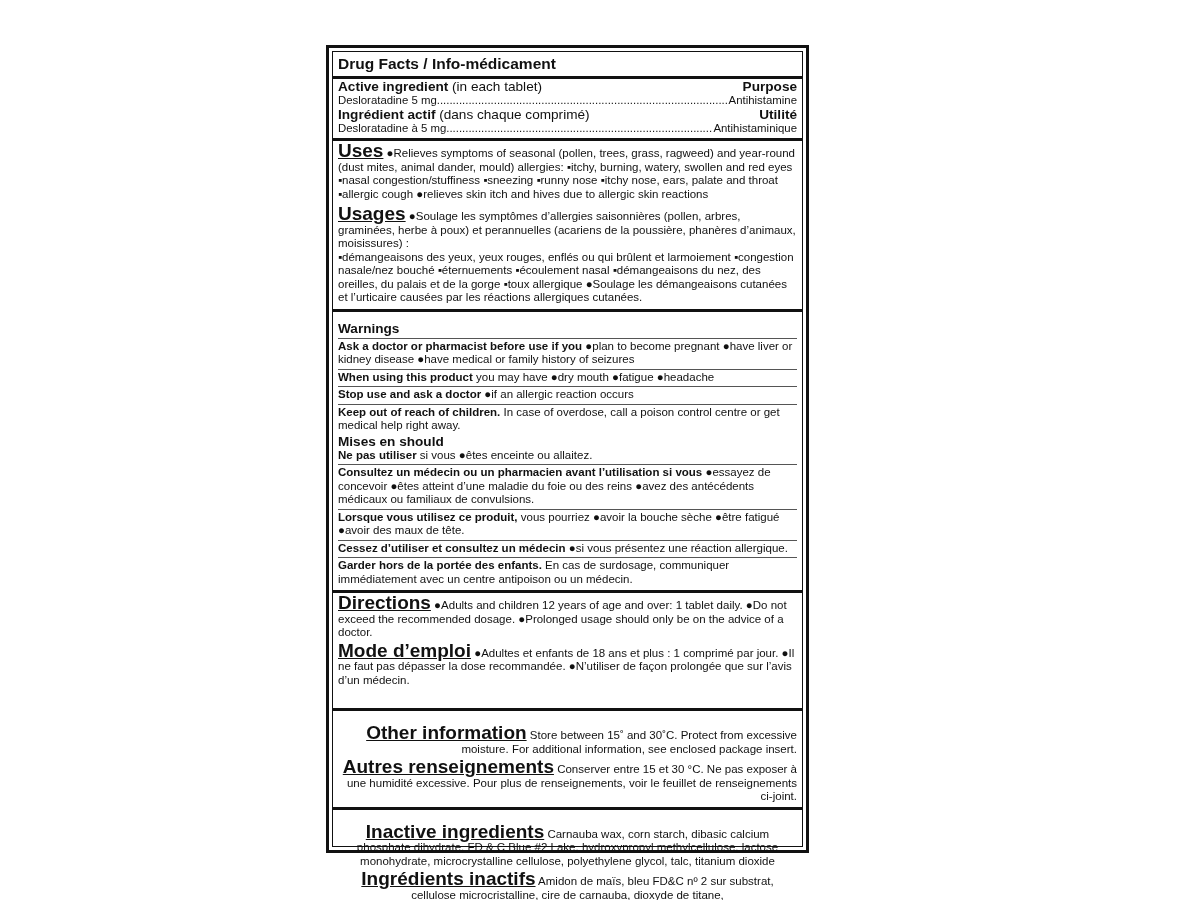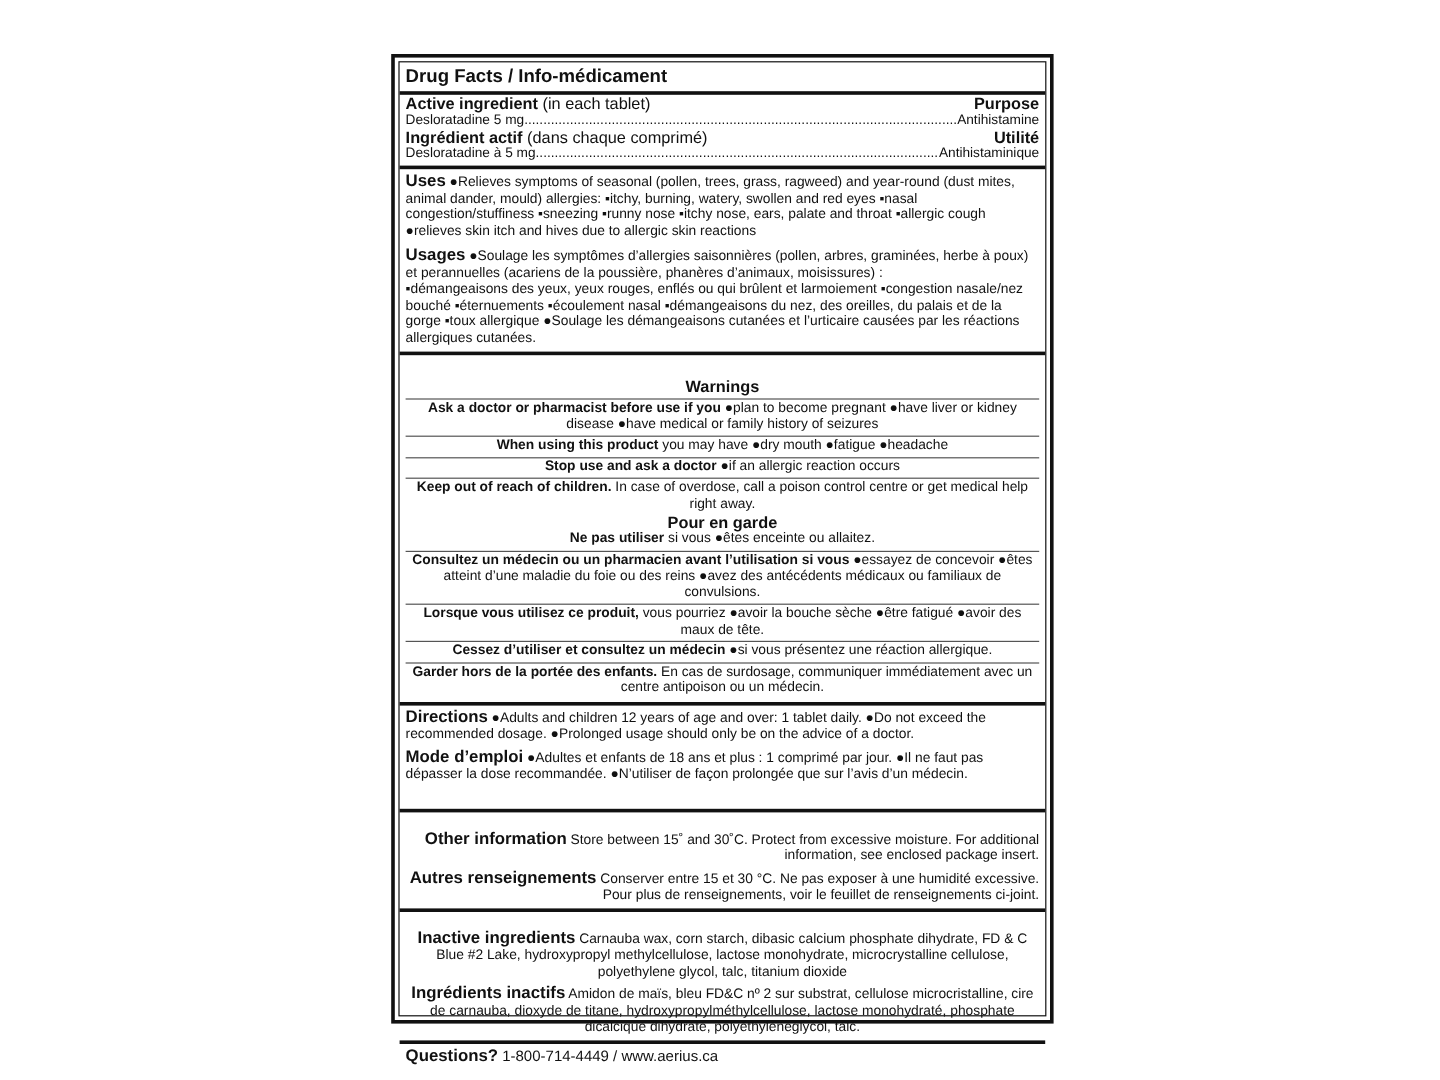--- a/index.html
+++ b/index.html
@@ -1,33 +1,33 @@
 <!DOCTYPE html>
 <html><head>
 <meta charset="utf-8">
 <style>
   html, body { margin:0; padding:0; background:#ffffff; }
   body { width:1200px; height:900px; position:relative; font-family:"Liberation Sans", sans-serif; color:#111; }
   .label {
-    position:absolute; left:326px; top:45px; width:552px; height:808px;
+    position:absolute; left:326px; top:45px; width:483px; height:808px;
     box-sizing:border-box; border:3px solid #111; background:#fff;
   }
   .inner { position:absolute; left:3px; top:3px; right:3px; bottom:3px; border:1px solid #111; }
   .sec { border-top:3px solid #111; padding:1px 5px 2px 5px; }
   .sec:first-child { border-top:none; }
   .title { font-weight:bold; font-size:15.5px; line-height:22px; padding:1px 5px 1px 5px; }
   .ai-head { display:flex; justify-content:space-between; font-size:13.6px; line-height:15px; }
   .ai-head b { font-weight:bold; }
   .ai-row { display:flex; font-size:11.4px; line-height:13px; }
   .ai-row .name { white-space:nowrap; }
   .ai-row .dots { flex:1; overflow:hidden; white-space:nowrap; }
   .ai-row .dots::after { content:"........................................................................................................................................................................................................................"; }
   .ai-row .purpose { white-space:nowrap; }
   p { margin:0; font-size:11.5px; line-height:13.5px; }
-  .h { font-weight:bold; font-size:14px; }
+  .h { font-weight:bold; font-size:19px;text-decoration:underline; }
   .hb { font-weight:bold; }
   .sub { border-top:1px solid #555; padding-top:1px; margin-top:2px; }
   .gap { margin-top:4px; }
   .wh { font-weight:bold; font-size:13.6px; line-height:14px; }
 </style>
 </head>
 <body>
 
 <div class="label">
  <div class="inner">
@@ -54,27 +54,27 @@
       <span class="purpose">Antihistaminique</span>
     </div>
   </div>
 
   <div class="sec" style="padding-top:3px;padding-bottom:4px;">
     <p><span class="h">Uses</span><span>  ●Relieves symptoms of seasonal (pollen, trees, grass, ragweed) and year-round (dust mites, animal dander, mould) allergies:  ▪itchy, burning, watery, swollen and red eyes  ▪nasal congestion/stuffiness  ▪sneezing  ▪runny nose  ▪itchy nose, ears, palate and throat  ▪allergic cough  ●relieves skin itch and hives due to allergic skin reactions</span></p>
     <p class="gap" style="margin-top:6px;"><span class="h">Usages</span><span>  ●Soulage les symptômes d’allergies saisonnières (pollen, arbres, graminées, herbe à poux) et perannuelles (acariens de la poussière, phanères d’animaux, moisissures) :</span></p>
     <p>▪démangeaisons des yeux, yeux rouges, enflés ou qui brûlent et larmoiement  ▪congestion nasale/nez bouché  ▪éternuements  ▪écoulement nasal  ▪démangeaisons du nez, des oreilles, du palais et de la gorge  ▪toux allergique  ●Soulage les démangeaisons cutanées et l’urticaire causées par les réactions allergiques cutanées.</p>
   </div>
 
-  <div class="sec" style="padding-top:20px;padding-bottom:4px;text-align:center;">
+  <div class="sec" style="padding-top:10px;padding-bottom:4px;">
     <div class="wh">Warnings</div>
     <p class="sub"><span class="hb">Ask a doctor or pharmacist before use if you</span><span>  ●plan to become pregnant  ●have liver or kidney disease  ●have medical or family history of seizures</span></p>
     <p class="sub"><span class="hb">When using this product</span><span> you may have  ●dry mouth  ●fatigue  ●headache</span></p>
     <p class="sub"><span class="hb">Stop use and ask a doctor</span><span>  ●if an allergic reaction occurs</span></p>
     <p class="sub"><span class="hb">Keep out of reach of children.</span><span> In case of overdose, call a poison control centre or get medical help right away.</span></p>
-    <div class="wh" style="margin-top:2px;">Pour en garde</div>
+    <div class="wh" style="margin-top:2px;">Mises en should</div>
     <p><span class="hb">Ne pas utiliser</span><span> si vous  ●êtes enceinte ou allaitez.</span></p>
     <p class="sub"><span class="hb">Consultez un médecin ou un pharmacien avant l’utilisation si vous</span><span>  ●essayez de concevoir ●êtes atteint d’une maladie du foie ou des reins  ●avez des antécédents médicaux ou familiaux de convulsions.</span></p>
     <p class="sub"><span class="hb">Lorsque vous utilisez ce produit,</span><span> vous pourriez  ●avoir la bouche sèche  ●être fatigué ●avoir des maux de tête.</span></p>
     <p class="sub"><span class="hb">Cessez d’utiliser et consultez un médecin</span><span>  ●si vous présentez une réaction allergique.</span></p>
     <p class="sub"><span class="hb">Garder hors de la portée des enfants.</span><span> En cas de surdosage, communiquer immédiatement avec un centre antipoison ou un médecin.</span></p>
   </div>
 
   <div class="sec" style="padding-top:3px;padding-bottom:21px;">
     <p><span class="h">Directions</span><span>  ●Adults and children 12 years of age and over: 1 tablet daily.  ●Do not exceed the recommended dosage.  ●Prolonged usage should only be on the advice of a doctor.</span></p>
     <p class="gap"><span class="h">Mode d’emploi</span><span>  ●Adultes et enfants de 18 ans et plus : 1 comprimé par jour.  ●Il ne faut pas dépasser la dose recommandée.  ●N’utiliser de façon prolongée que sur l’avis d’un médecin.</span></p>

